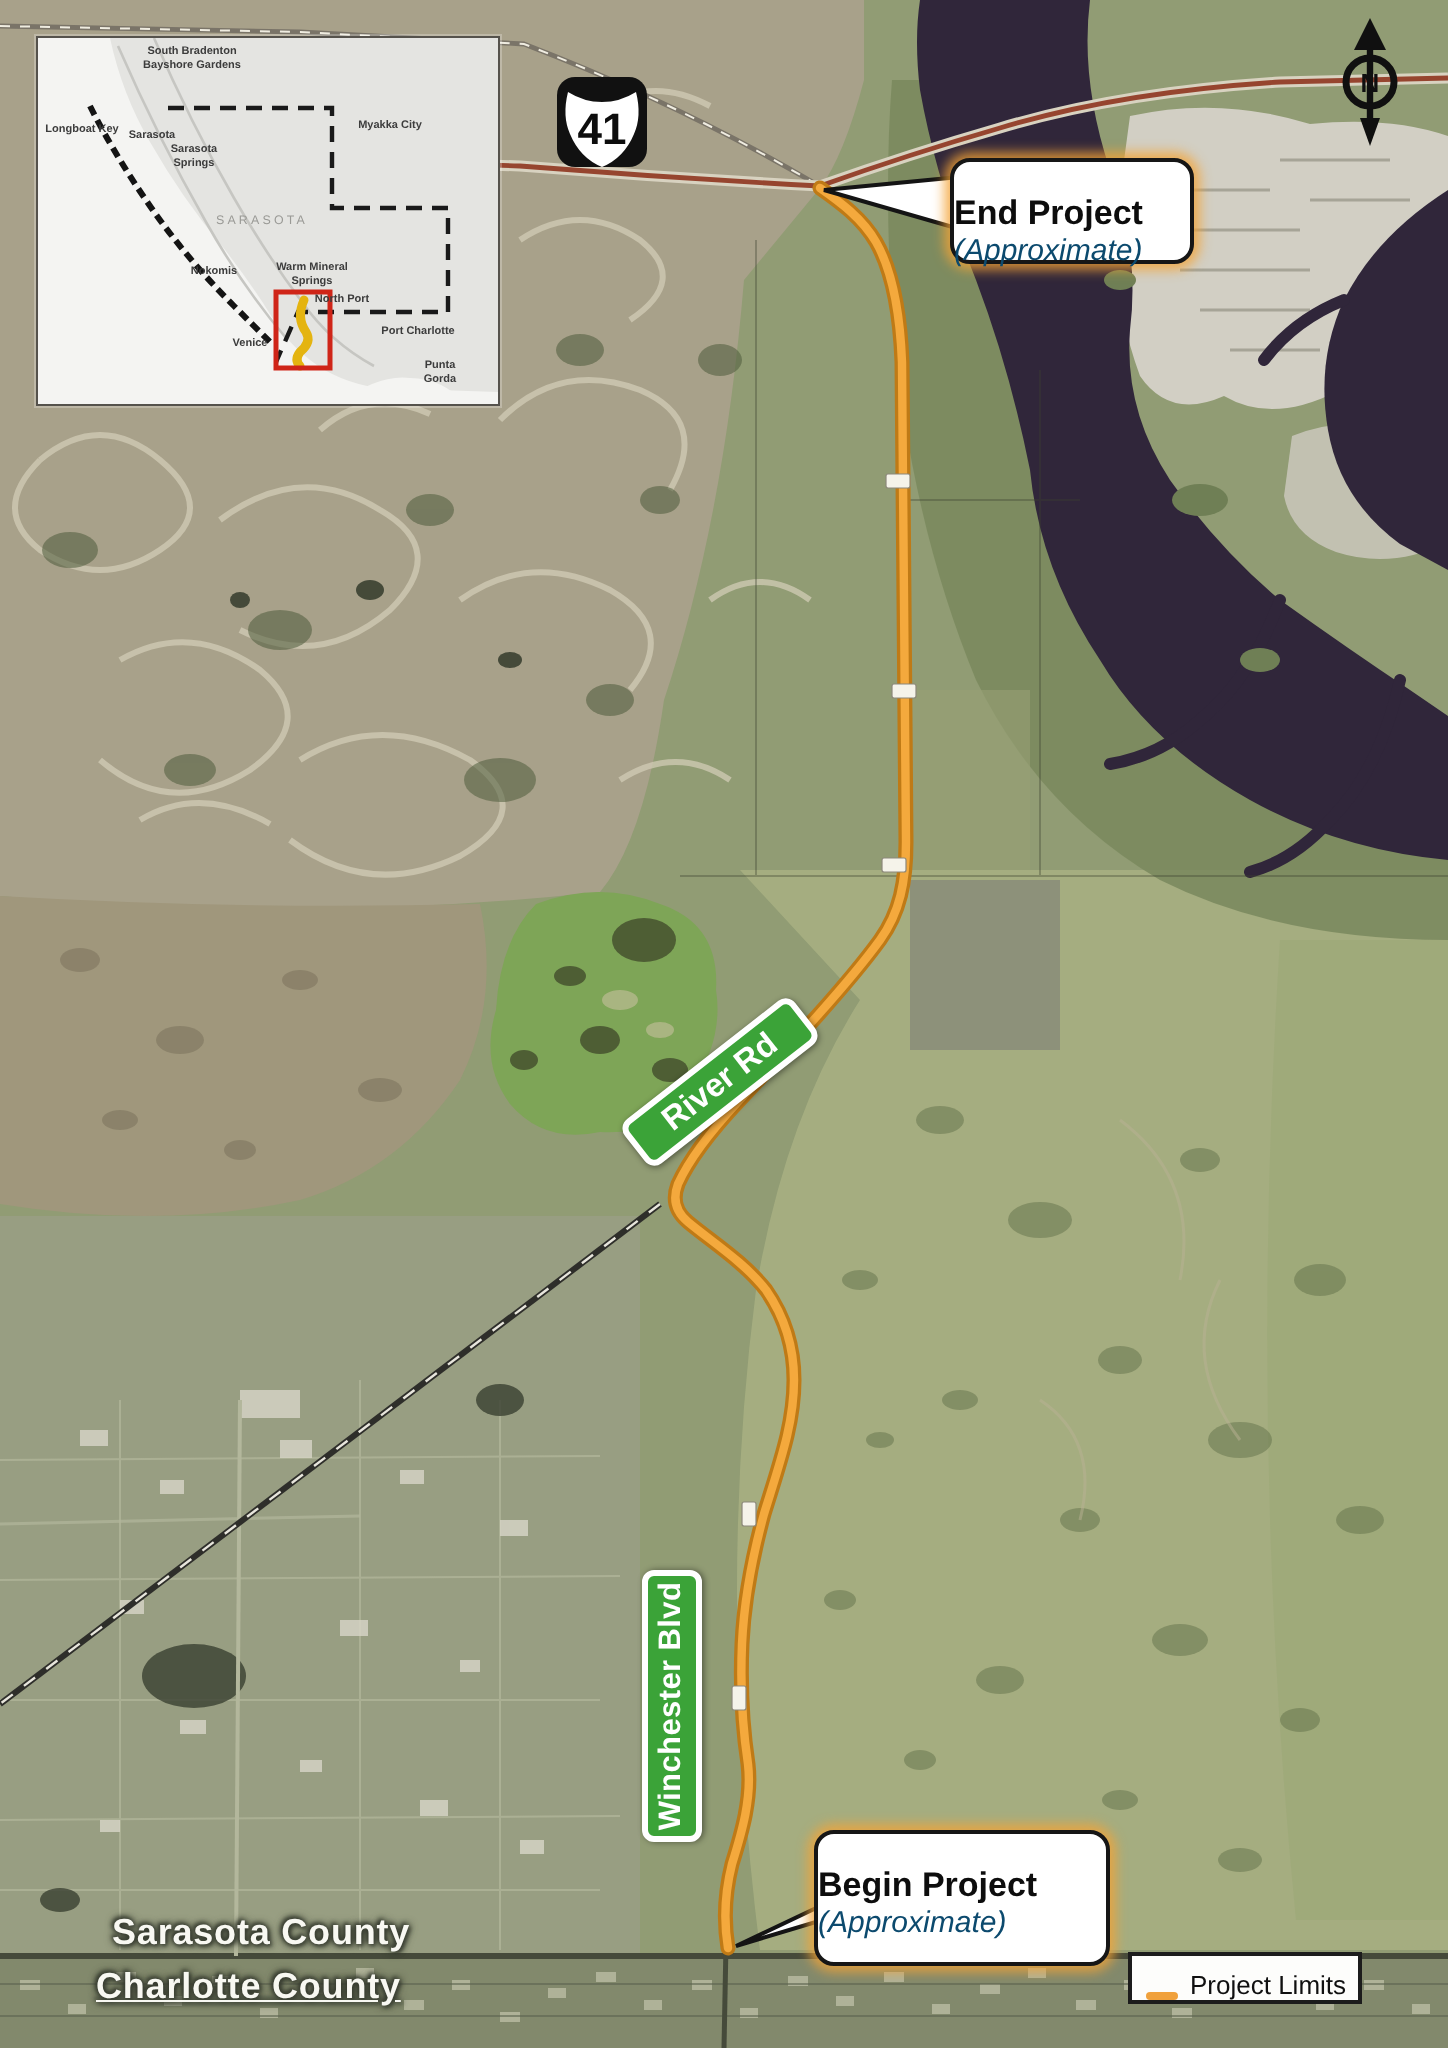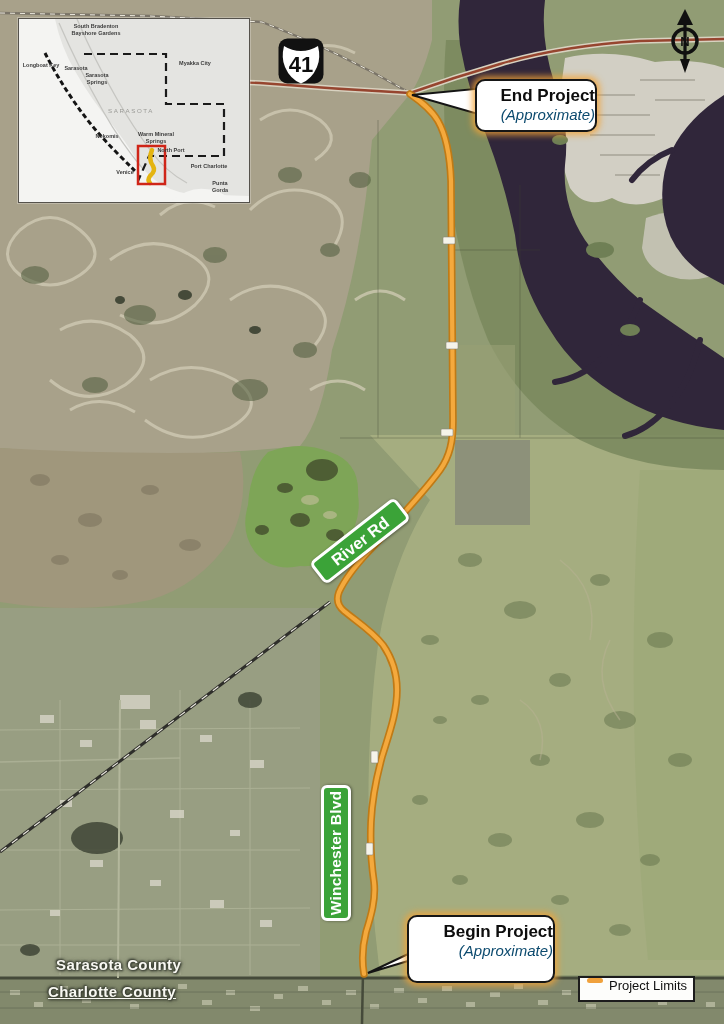--- a/index.html
+++ b/index.html
@@ -12,46 +12,46 @@
   .inset svg{position:absolute;left:0;top:0;}
   .ilbl{position:absolute;transform:translateX(-50%);font-size:5.5px;font-weight:bold;color:#3c3c3c;
         white-space:pre-line;text-align:center;line-height:1.2;letter-spacing:0;}
   .ilbl.county{font-size:6.2px;font-weight:normal;color:#9a9a96;letter-spacing:1.6px;}
 
   
   .shield{position:absolute;left:278px;top:38px;width:46px;height:46px;}
 
   
   .callout{position:absolute;background:#ffffff;border:2.5px solid #161616;border-radius:10px;
-           text-align:right;box-sizing:border-box;padding-top:4px;
+           text-align:left;box-sizing:border-box;padding-top:15px;
            box-shadow:0 0 6px 3px rgba(244,164,54,.8);}
   .callout .c-title{font-size:17px;font-weight:bold;color:#0d0d0d;line-height:1.25;}
   .callout .c-sub{font-size:15px;font-style:italic;color:#0c4a6e;line-height:1.2;}
   .callout.end{left:475px;top:79px;width:122px;height:53px;}
   .callout.begin{left:407px;top:915px;width:148px;height:68px;}
 
   
   .roadsign{position:absolute;display:flex;align-items:center;justify-content:center;
             background:#3ba338;border:3px solid #ffffff;border-radius:6px;color:#fff;
             font-weight:bold;box-shadow:0 1px 3px rgba(0,0,0,.45);box-sizing:border-box;}
   .roadsign.river{left:306px;top:527px;width:108px;height:28px;transform:rotate(-38deg);font-size:16.5px;}
   .roadsign.winchester{left:268px;top:838px;width:136px;height:30px;transform:rotate(-90deg);font-size:15.5px;letter-spacing:.2px;}
 
   
   .north{position:absolute;left:655px;top:5px;width:60px;height:75px;}
 
   
-  .countylbl{position:absolute;font-size:15px;font-weight:bold;color:#f8f8f2;letter-spacing:.4px;
+  .countylbl{position:absolute;font-size:18px;font-weight:bold;color:#f8f8f2;letter-spacing:.4px;
              text-shadow:0 0 3px #383d31,1px 1px 2px #383d31,-1px -1px 2px #383d31,0 0 5px #383d31;}
   .countylbl.sarasota{left:56px;top:956px;}
   .countylbl.charlotte{left:48px;top:983px;text-decoration:underline;}
 
   
-  .legend{position:absolute;left:578px;top:976px;width:117px;height:26px;background:#fdfdfb;
-          border:2px solid #1c1c1c;display:flex;align-items:flex-start;gap:6px;padding:0 7px;
+  .legend{position:absolute;left:564px;top:976px;width:117px;height:26px;background:#fdfdfb;
+          border:2px solid #1c1c1c;display:flex;align-items:flex-end;gap:6px;padding:0 7px;
           box-sizing:border-box;}
   .legend .swatch{width:16px;height:4.5px;border-radius:2.5px;background:#f0a13c;flex:0 0 auto;}
   .legend .lbl{font-size:13px;color:#101010;white-space:nowrap;}
 </style>
 </head>
 <body>
 
 <div class="stage">
 
   <svg class="base" width="724" height="1024" viewBox="0 0 724 1024">

